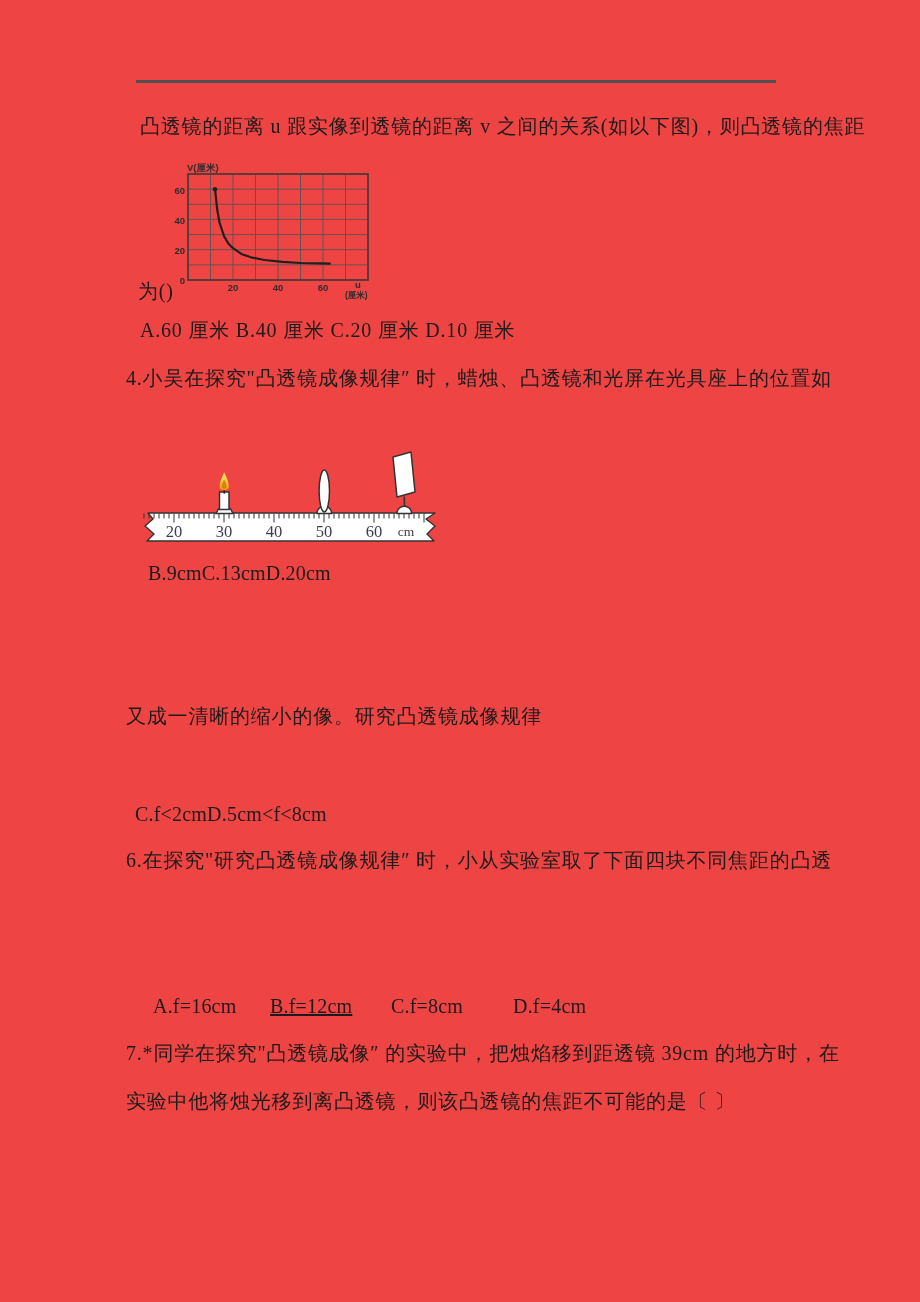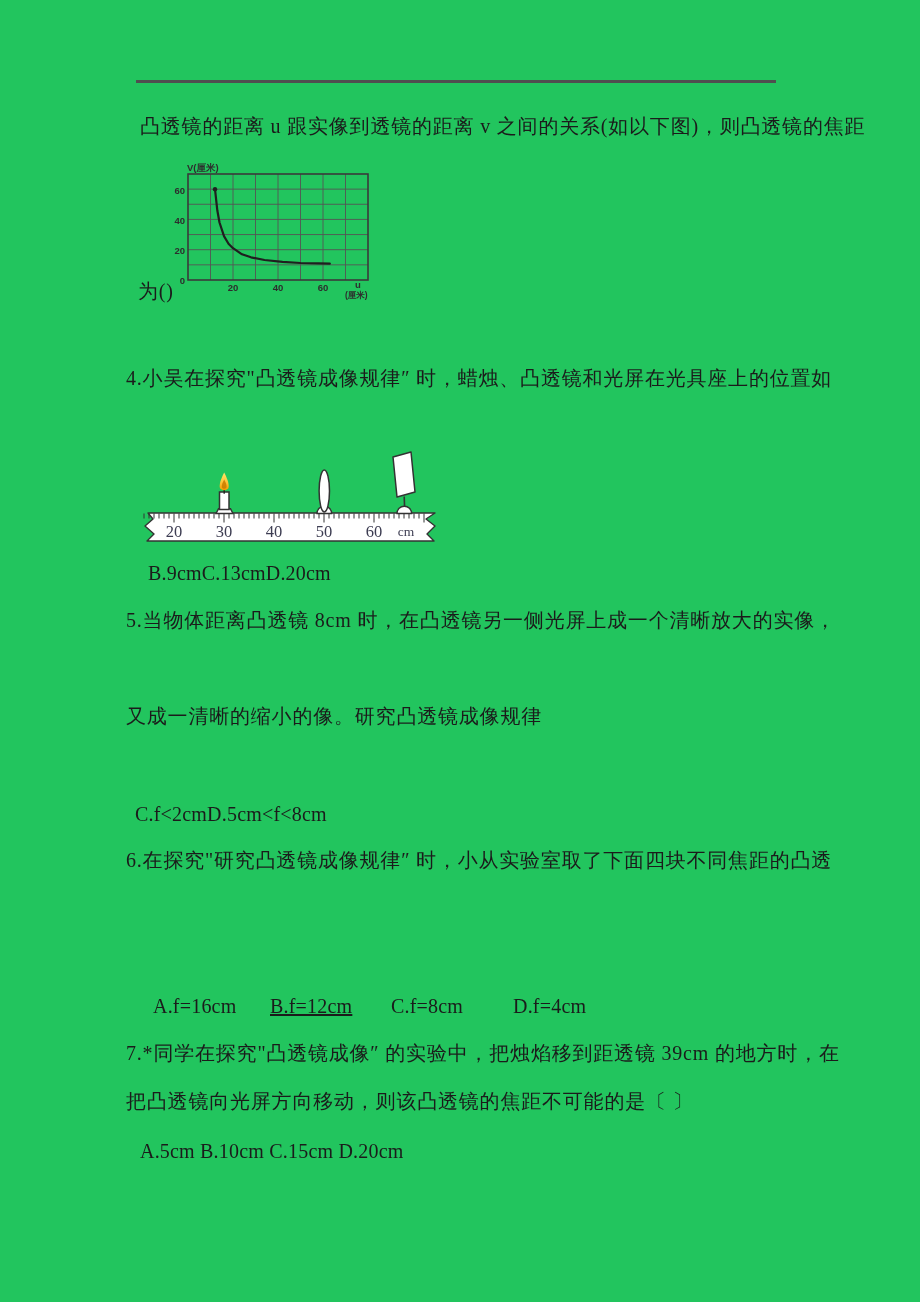--- a/index.html
+++ b/index.html
@@ -1,19 +1,19 @@
 <!DOCTYPE html>
 <html><head>
 <meta charset="utf-8">
 <style>
   html,body{margin:0;padding:0;background:#e8e8e8;}
   .page{
     position:relative;
     width:920px;height:1302px;
-    background:#22c55e;
+    background:#ef4444;
     font-family:"Liberation Serif","DejaVu Serif",serif;
     color:#1b1b1b;
     overflow:hidden;
   }
   .rule{position:absolute;left:136px;top:80px;width:640px;height:3px;background:#4f4f4f;}
   .tline{
     position:absolute;
     font-size:20px;
     line-height:26px;
     letter-spacing:0.8px;
@@ -63,20 +63,21 @@
     <text class="gfx-label" x="60" y="129" font-size="9.5" text-anchor="middle">20</text>
     <text class="gfx-label" x="105" y="129" font-size="9.5" text-anchor="middle">40</text>
     <text class="gfx-label" x="150" y="129" font-size="9.5" text-anchor="middle">60</text>
     <text class="gfx-label" x="182" y="126" font-size="9.5">u</text>
     <text class="gfx-label" x="172" y="136" font-size="8.5">(厘米)</text>
     <polyline id="uv-curve" fill="none" stroke="#1f1f1f" stroke-width="2.2" stroke-linejoin="round" stroke-linecap="round" points="42.0,27.1 44.3,48.3 46.5,60.5 51.0,74.1 55.5,81.7 60.0,86.2 69.0,92.3 78.0,95.3 91.5,98.0 109.5,99.8 127.5,101.0 145.5,101.3 156.8,101.6"></polyline>
     <circle id="uv-curve-start" r="2.2" fill="#1f1f1f" cx="42" cy="27.141999999999996"></circle>
   </svg>
 
   <div class="tline" style="left:138px;top:278px">为()</div>
+  <div class="tline" style="left:140px;top:317px">A.60 厘米 B.40 厘米 C.20 厘米 D.10 厘米</div>
 
   <div class="tline" style="left:126px;top:365px">4.小吴在探究"凸透镜成像规律″ 时，蜡烛、凸透镜和光屏在光具座上的位置如</div>
 
   <svg style="left:132px;top:448px" width="320" height="100" viewBox="0 0 320 100">
     <defs>
       <linearGradient id="flameGrad" x1="0" y1="0" x2="0" y2="1">
         <stop offset="0" stop-color="#FFE768"></stop>
         <stop offset="0.55" stop-color="#FFC43A"></stop>
         <stop offset="1" stop-color="#F59B00"></stop>
       </linearGradient>
@@ -164,26 +165,24 @@
 
     <g>
       <path d="M265,65.5 A7.3,7.3 0 0 1 279.6,65.5 Z" fill="#ffffff" stroke="#333333" stroke-width="1.4"></path>
       <line x1="272.2" y1="48.5" x2="272.6" y2="59" stroke="#333333" stroke-width="1.6"></line>
       <polygon points="261,9 279,4 283,44 265,49" fill="#ffffff" stroke="#333333" stroke-width="1.5" stroke-linejoin="round"></polygon>
     </g>
   </svg>
 
   <div class="tline lat" style="left:148px;top:560px">B.9cmC.13cmD.20cm</div>
 
-  <div class="tline" style="left:126px;top:607px">5.当物体距离凸透镜 8cm 时，在凸透镜另一侧光屏上成一个清晰放大的实像，</div>
   <div class="tline" style="left:126px;top:703px">又成一清晰的缩小的像。研究凸透镜成像规律</div>
   <div class="tline lat" style="left:135px;top:801px">C.f&lt;2cmD.5cm&lt;f&lt;8cm</div>
 
   <div class="tline" style="left:126px;top:847px">6.在探究"研究凸透镜成像规律″ 时，小从实验室取了下面四块不同焦距的凸透</div>
   <div class="tline lat opt-spread" style="left:153px;top:993px">
     <span>A.f=16cm</span><span>B.f=12cm</span><span>C.f=8cm</span><span>D.f=4cm</span>
   </div>
 
   <div class="tline" style="left:126px;top:1040px">7.*同学在探究"凸透镜成像″ 的实验中，把烛焰移到距透镜 39cm 的地方时，在</div>
-  <div class="tline" style="left:126px;top:1088px">把凸透镜向光屏方向移动，则该凸透镜的焦距不可能的是〔 〕</div>
-  <div class="tline lat" style="left:140px;top:1138px">A.5cm B.10cm C.15cm D.20cm</div>
+  <div class="tline" style="left:126px;top:1088px">实验中他将烛光移到离凸透镜，则该凸透镜的焦距不可能的是〔 〕</div>
 
 </div>
 
 </body></html>

